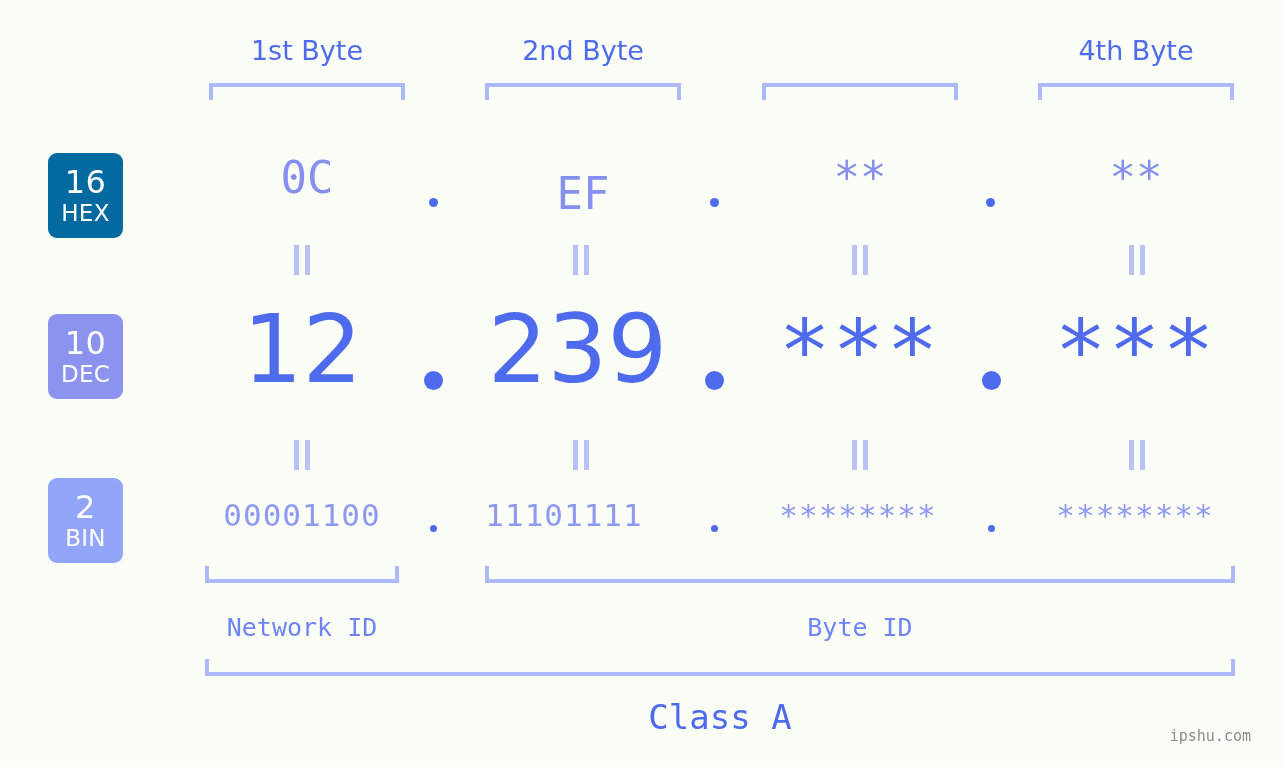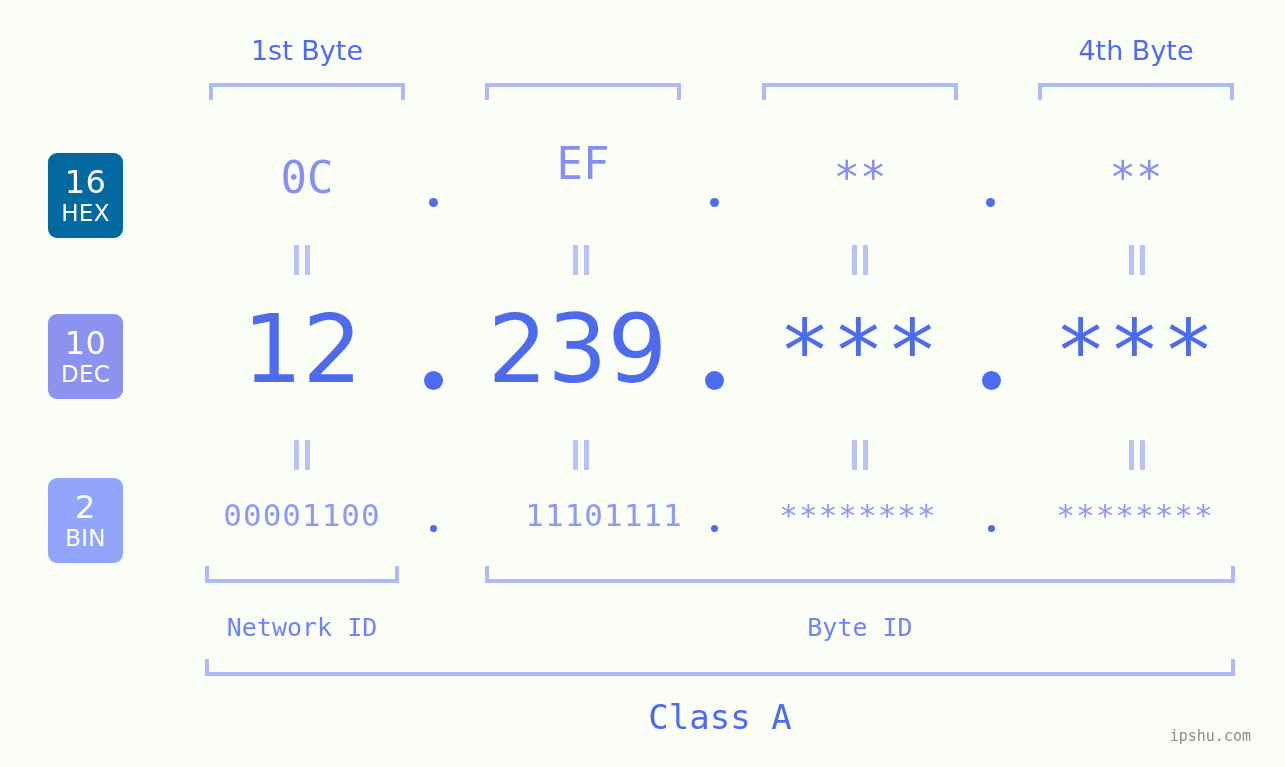--- a/index.html
+++ b/index.html
@@ -167,36 +167,37 @@
     letter-spacing: 0px;
     white-space: nowrap;
   }
 </style>
 </head>
 <body>
 
 <div class="stage">
 
   <div class="byte-header" style="left:209px; width:196px;">1st Byte</div>
+  <div class="byte-header" style="left:485px; width:196px;">2nd Byte</div>
   <div class="byte-header" style="left:1038px; width:196px;">4th Byte</div>
 
   <div class="bracket bracket-down" style="left:209px; top:83px; width:196px;"></div>
   <div class="bracket bracket-down" style="left:485px; top:83px; width:196px;"></div>
   <div class="bracket bracket-down" style="left:762px; top:83px; width:196px;"></div>
   <div class="bracket bracket-down" style="left:1038px; top:83px; width:196px;"></div>
 
   <div class="badge" style="left:48px; top:153px; height:85px; background:#0369a1;">
     <span class="num">16</span>
     <span class="name">HEX</span>
   </div>
 
   <div class="row-hex">
     <div class="cell" style="left:209px; top:150px; width:196px;">0C</div>
     <div class="dot dot-hex" style="left:429px; top:198px;"></div>
-    <div class="cell" style="left:485px; top:136px; width:196px;">EF</div>
+    <div class="cell" style="left:485px; top:166px; width:196px;">EF</div>
     <div class="dot dot-hex" style="left:710px; top:198px;"></div>
     <div class="cell" style="left:762px; top:150px; width:196px;">**</div>
     <div class="dot dot-hex" style="left:986px; top:198px;"></div>
     <div class="cell" style="left:1038px; top:150px; width:196px;">**</div>
   </div>
 
   <div class="eq" style="left:293px; top:245px;">
       <i></i>
       <i></i>
     </div>
@@ -246,21 +247,21 @@
     </div>
 
   <div class="badge" style="left:48px; top:478px; height:85px; background:#91a6fa;">
     <span class="num">2</span>
     <span class="name">BIN</span>
   </div>
 
   <div class="row-bin">
     <div class="cell" style="left:202px; top:495px; width:200px;">00001100</div>
     <div class="dot dot-bin" style="left:430px; top:525px;"></div>
-    <div class="cell" style="left:504px; top:495px; width:200px;">11101111</div>
+    <div class="cell" style="left:464px; top:495px; width:200px;">11101111</div>
     <div class="dot dot-bin" style="left:711px; top:525px;"></div>
     <div class="cell" style="left:758px; top:495px; width:200px;">********</div>
     <div class="dot dot-bin" style="left:988px; top:525px;"></div>
     <div class="cell" style="left:1035px; top:495px; width:200px;">********</div>
   </div>
 
   <div class="bracket bracket-up" style="left:205px; top:566px; width:194px;"></div>
   <div class="bracket bracket-up" style="left:485px; top:566px; width:750px;"></div>
 
   <div class="segment-caption" style="left:205px; top:611px; width:194px;">Network ID</div>

